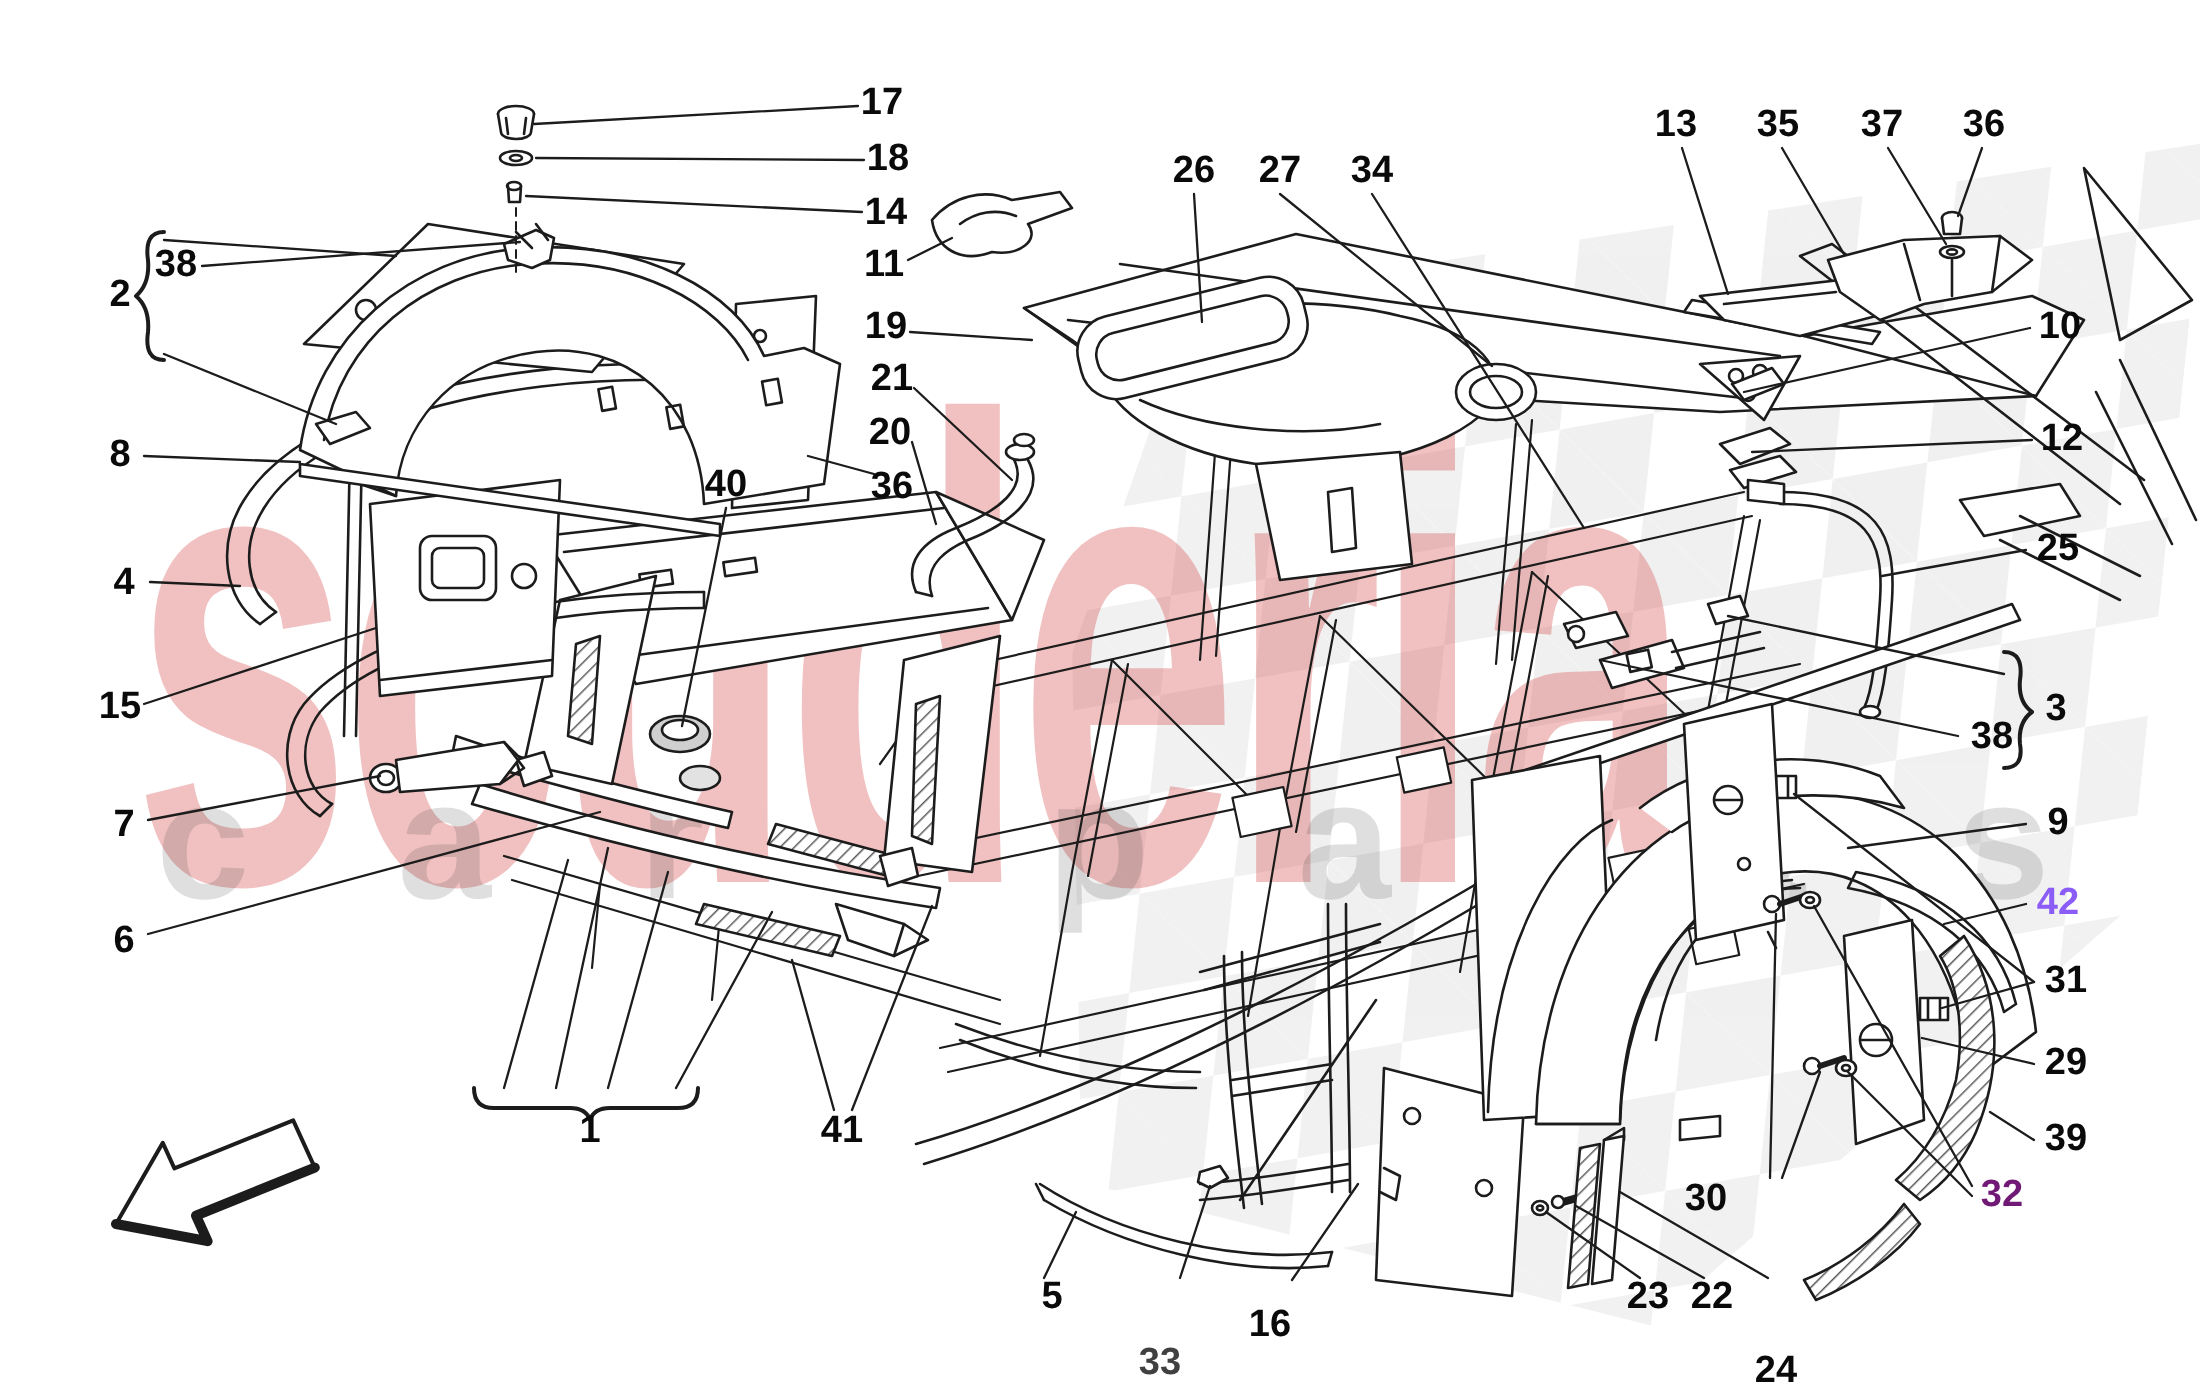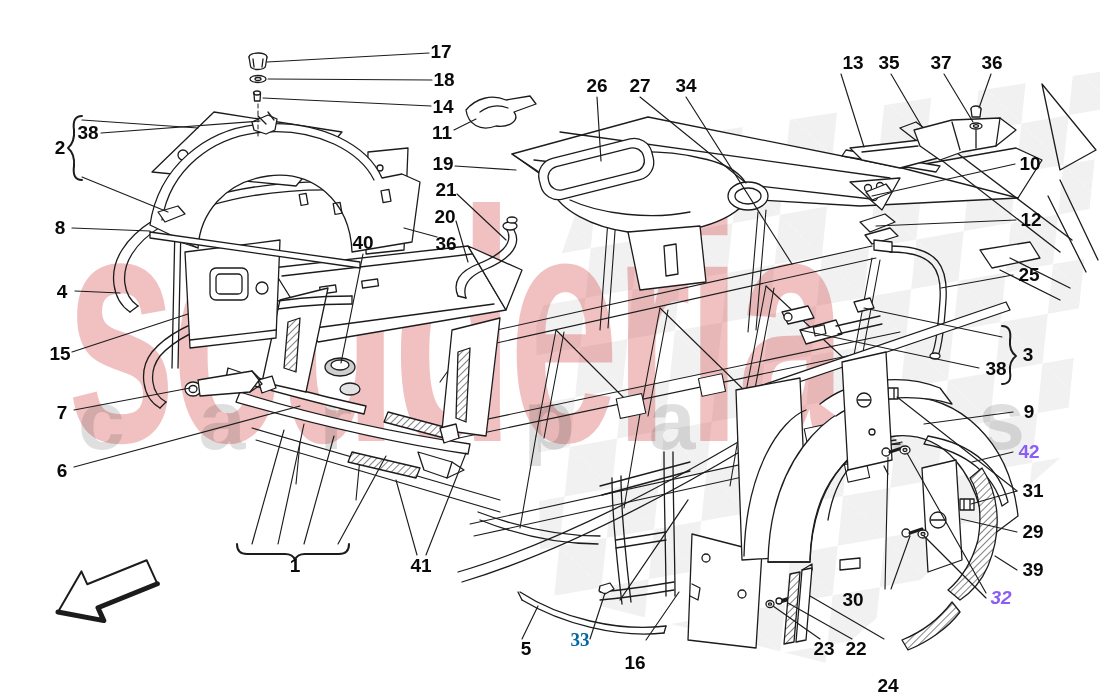--- a/index.html
+++ b/index.html
@@ -337,41 +337,41 @@
       <div class="callout" style="left: 441px; top: 52px; color: rgb(10, 10, 10);">17</div>
       <div class="callout" style="left: 444px; top: 80px; color: rgb(10, 10, 10);">18</div>
       <div class="callout" style="left: 443px; top: 107px; color: rgb(10, 10, 10);">14</div>
       <div class="callout" style="left: 442px; top: 133px; color: rgb(10, 10, 10);">11</div>
       <div class="callout" style="left: 443px; top: 164px; color: rgb(10, 10, 10);">19</div>
       <div class="callout" style="left: 446px; top: 190px; color: rgb(10, 10, 10);">21</div>
       <div class="callout" style="left: 445px; top: 217px; color: rgb(10, 10, 10);">20</div>
       <div class="callout" style="left: 597px; top: 86px; color: rgb(10, 10, 10);">26</div>
       <div class="callout" style="left: 640px; top: 86px; color: rgb(10, 10, 10);">27</div>
       <div class="callout" style="left: 686px; top: 86px; color: rgb(10, 10, 10);">34</div>
-      <div class="callout" style="left: 838px; top: 63px; color: rgb(10, 10, 10); margin-left: 15px;">13</div>
+      <div class="callout" style="left: 838px; top: 63px; color: rgb(10, 10, 10);">13</div>
       <div class="callout" style="left: 889px; top: 63px; color: rgb(10, 10, 10);">35</div>
       <div class="callout" style="left: 941px; top: 63px; color: rgb(10, 10, 10);">37</div>
       <div class="callout" style="left: 992px; top: 63px; color: rgb(10, 10, 10);">36</div>
       <div class="callout" style="left: 1030px; top: 164px; color: rgb(10, 10, 10);">10</div>
       <div class="callout" style="left: 1031px; top: 220px; color: rgb(10, 10, 10);">12</div>
       <div class="callout" style="left: 1029px; top: 275px; color: rgb(10, 10, 10);">25</div>
       <div class="callout" style="left: 1028px; top: 355px; color: rgb(10, 10, 10);">3</div>
       <div class="callout" style="left: 996px; top: 369px; color: rgb(10, 10, 10);">38</div>
       <div class="callout" style="left: 1029px; top: 412px; color: rgb(10, 10, 10);">9</div>
       <div class="callout" style="left: 1029px; top: 452px; color: #8b5cf6;">42</div>
       <div class="callout" style="left: 1033px; top: 491px; color: rgb(10, 10, 10);">31</div>
       <div class="callout" style="left: 1033px; top: 532px; color: rgb(10, 10, 10);">29</div>
       <div class="callout" style="left: 1033px; top: 570px; color: rgb(10, 10, 10);">39</div>
-      <div class="callout" style="left: 1001px; top: 598px; color: #8b5cf6; font-style: italic;">32</div>
+      <div class="callout" style="left: 1001px; top: 598px; color: #701a75;">32</div>
       <div class="callout" style="left: 853px; top: 600px; color: rgb(10, 10, 10);">30</div>
       <div class="callout" style="left: 888px; top: 686px; color: rgb(10, 10, 10);">24</div>
       <div class="callout" style="left: 856px; top: 649px; color: rgb(10, 10, 10);">22</div>
       <div class="callout" style="left: 824px; top: 649px; color: rgb(10, 10, 10);">23</div>
       <div class="callout" style="left: 635px; top: 663px; color: rgb(10, 10, 10);">16</div>
-      <div class="callout" style="left: 580px; top: 640px; color: #0369a1; font-family: Liberation Serif, serif;">33</div>
+      <div class="callout" style="left: 580px; top: 682px; color: #404040;">33</div>
       <div class="callout" style="left: 526px; top: 649px; color: rgb(10, 10, 10);">5</div>
       <div class="callout" style="left: 421px; top: 566px; color: rgb(10, 10, 10);">41</div>
       <div class="callout" style="left: 295px; top: 566px; color: rgb(10, 10, 10);">1</div>
       <div class="callout" style="left: 62px; top: 471px; color: rgb(10, 10, 10);">6</div>
       <div class="callout" style="left: 62px; top: 413px; color: rgb(10, 10, 10);">7</div>
       <div class="callout" style="left: 60px; top: 354px; color: rgb(10, 10, 10);">15</div>
       <div class="callout" style="left: 62px; top: 292px; color: rgb(10, 10, 10);">4</div>
       <div class="callout" style="left: 60px; top: 228px; color: rgb(10, 10, 10);">8</div>
       <div class="callout" style="left: 60px; top: 148px; color: rgb(10, 10, 10);">2</div>
       <div class="callout" style="left: 88px; top: 133px; color: rgb(10, 10, 10);">38</div>

